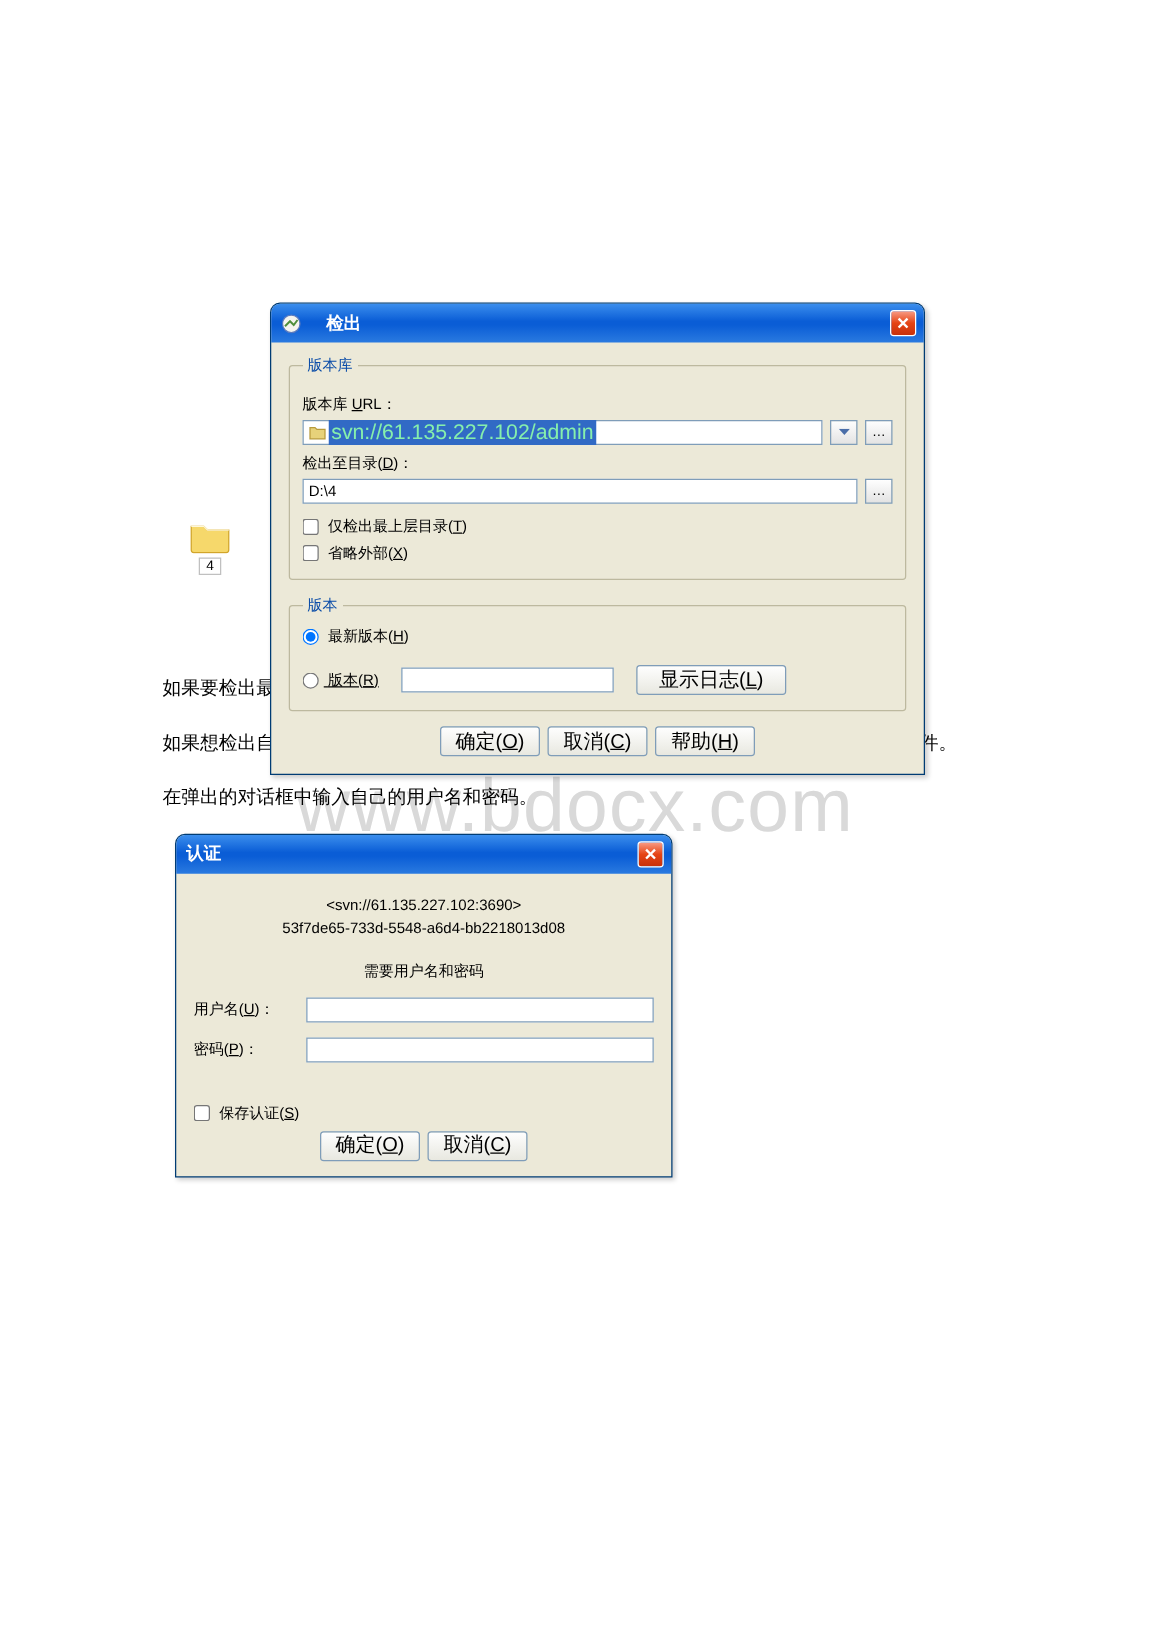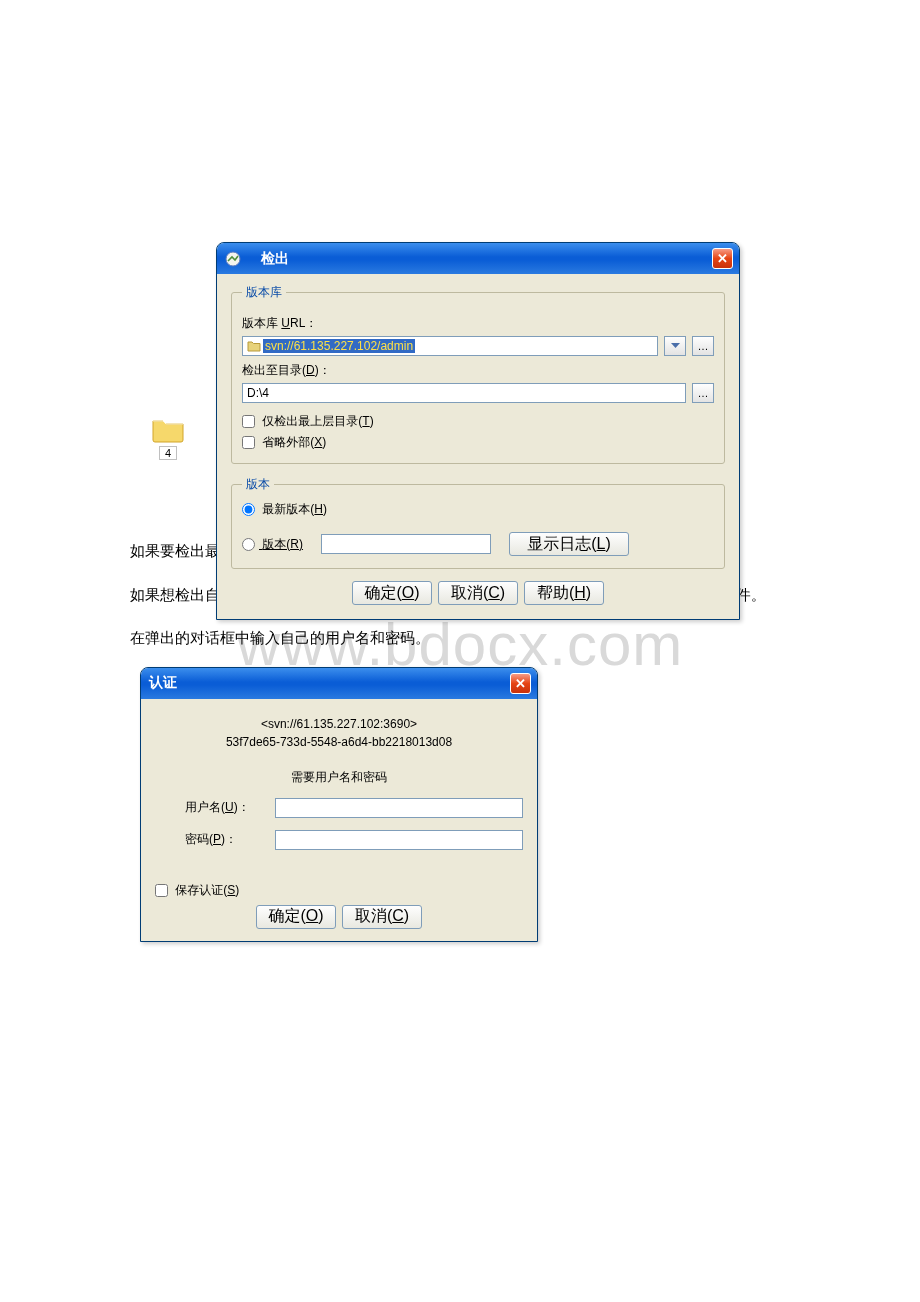--- a/index.html
+++ b/index.html
@@ -109,40 +109,40 @@
     min-width:80px; height:24px;
     border:1px solid #7f9db9;
     background:linear-gradient(#fefefe,#e8e8e0);
     border-radius:3px;
     font-size:16px;
     padding:0 10px;
     cursor:pointer;
   }
   .btn-row { display:flex; justify-content:center; gap:6px; margin-top:8px;}
   .selected-url {
-    background:#316ac5; color:#fde047; padding:0 2px; font-size:12px;
+    background:#316ac5; color:#86efac; padding:0 2px; font-size:17px;
   }
   .url-folder-ico { width:14px;height:12px;display:inline-block;vertical-align:middle;margin-right:2px;}
 
   
   #checkout-dialog {
     position: absolute;
     top: 122px; left: 216px;
     width: 524px;
     border-radius: 8px 8px 0 0;
   }
   
   #auth-dialog {
     margin: 16px 0 0 140px;
     width: 398px;
     border-radius: 8px 8px 0 0;
   }
   #auth-dialog .dlg-body { padding: 14px 14px 12px; }
   #auth-dialog .center { text-align:center; margin:4px 0; }
-  #auth-dialog .form-row { display:flex; align-items:center; margin-top:12px;margin-left:30px;}
+  #auth-dialog .form-row { display:flex; align-items:center; margin-top:12px;}
   #auth-dialog .form-row label { width:90px; }
   #auth-dialog .form-row input[type=text],
   #auth-dialog .form-row input[type=password]{
     flex:1; border:1px solid #7f9db9; height:20px; font-size:12px; padding:1px 4px; background:#fff;
   }
 </style>
 </head>
 <body>
 
 <div class="watermark">www.bdocx.com</div>

